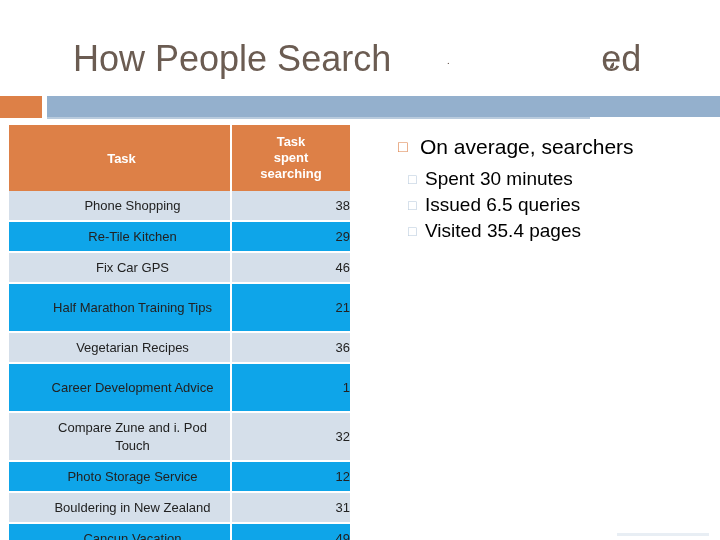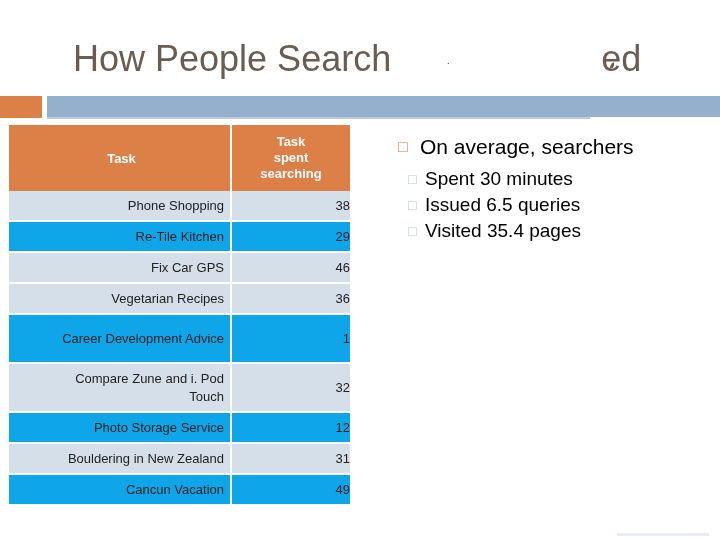--- a/index.html
+++ b/index.html
@@ -114,21 +114,21 @@
   }
 
   #task-table tbody td {
     font-size: 13px;
     color: #222222;
     border: none;
     border-bottom: 2px solid #ffffff;
     padding: 0;
   }
   #task-table tbody td.cell-task {
-    text-align: right;
+    text-align: center;
     padding-left: 32px;
     padding-right: 6px;
     vertical-align: middle;
     line-height: 18px;
     border-right: 2px solid #ffffff;
   }
   #task-table tbody td.cell-time {
     text-align: right;
     vertical-align: middle;
   }
@@ -224,20 +224,24 @@
         <td class="cell-time">38</td>
       </tr>
       <tr class="row-even">
         <td class="cell-task">Re-Tile Kitchen</td>
         <td class="cell-time">29</td>
       </tr>
       <tr class="row-odd">
         <td class="cell-task">Fix Car GPS</td>
         <td class="cell-time">46</td>
       </tr>
+      <tr class="row-even row-tall">
+        <td class="cell-task">Half Marathon Training Tips</td>
+        <td class="cell-time">21</td>
+      </tr>
       <tr class="row-odd">
         <td class="cell-task">Vegetarian Recipes</td>
         <td class="cell-time">36</td>
       </tr>
       <tr class="row-even row-tall">
         <td class="cell-task">Career Development Advice</td>
         <td class="cell-time">1</td>
       </tr>
       <tr class="row-odd row-tall">
         <td class="cell-task">Compare Zune and i. Pod Touch</td>

